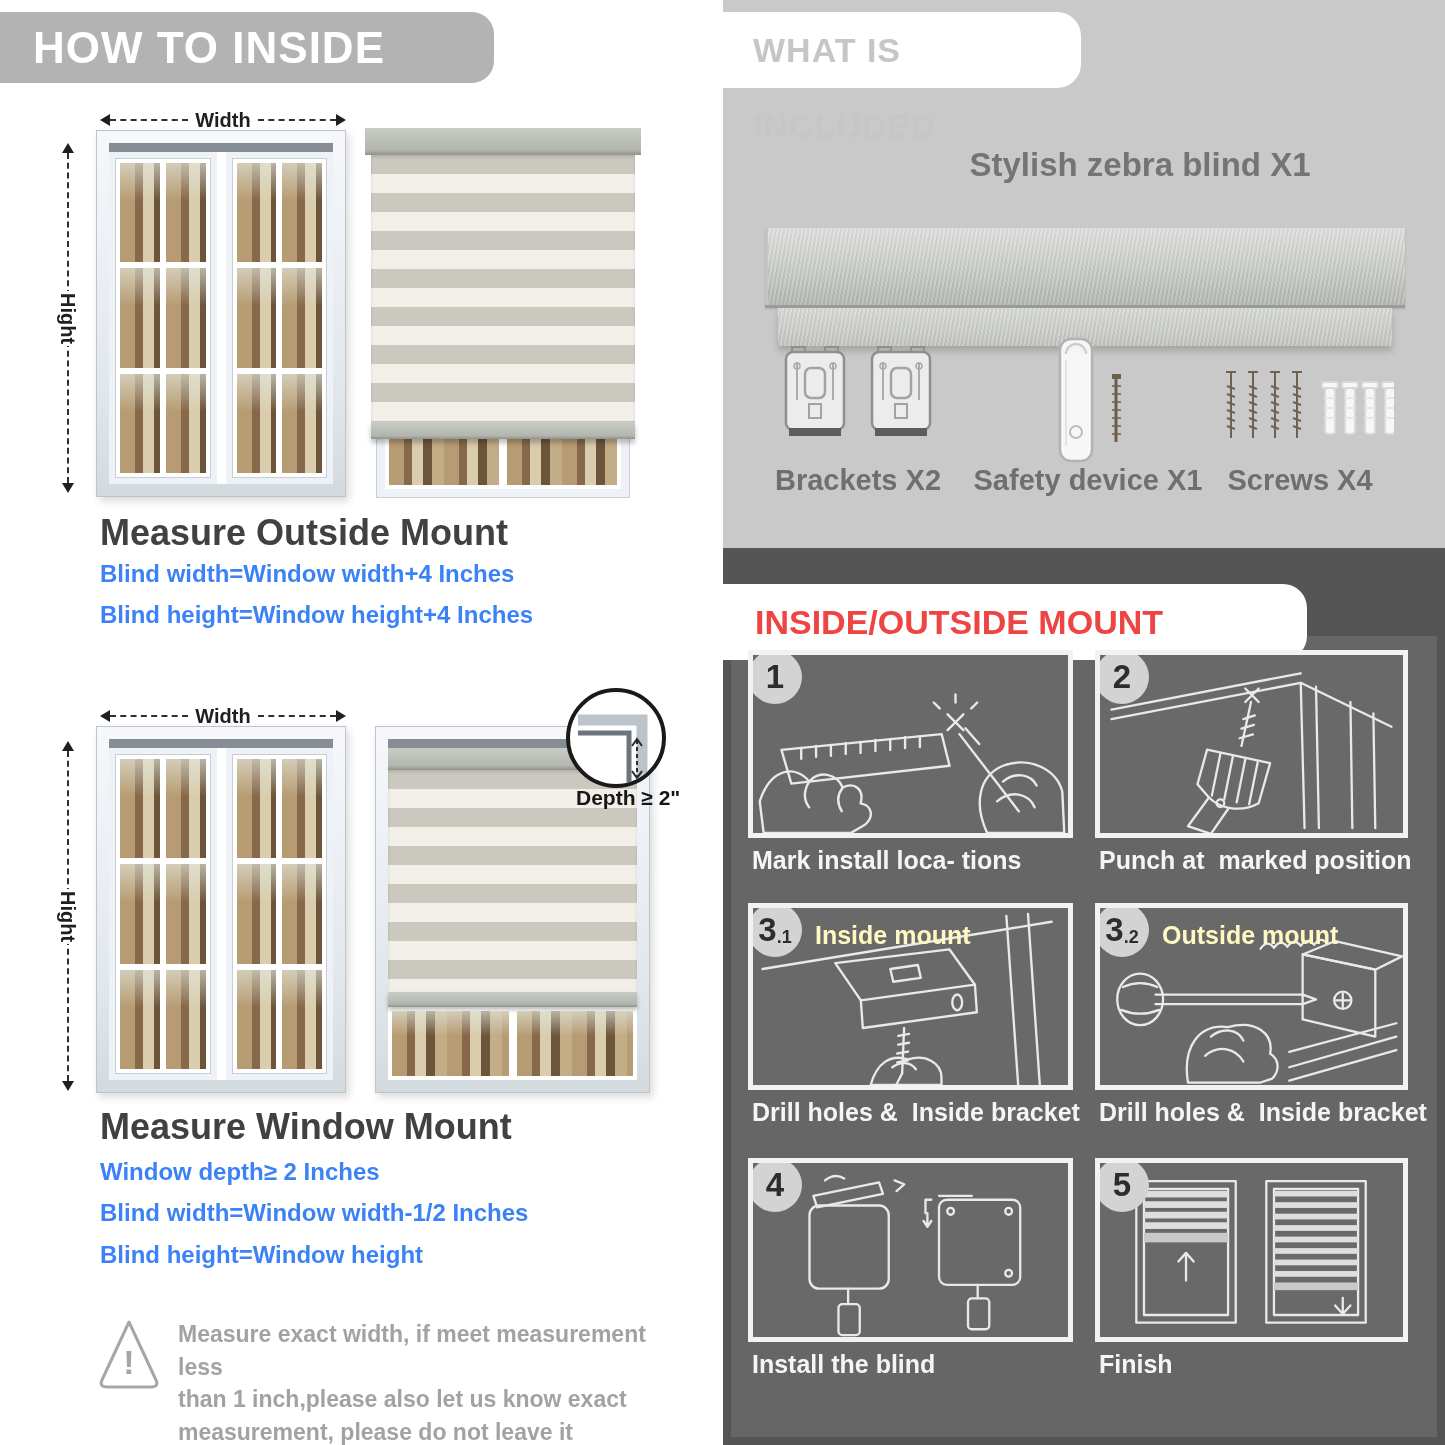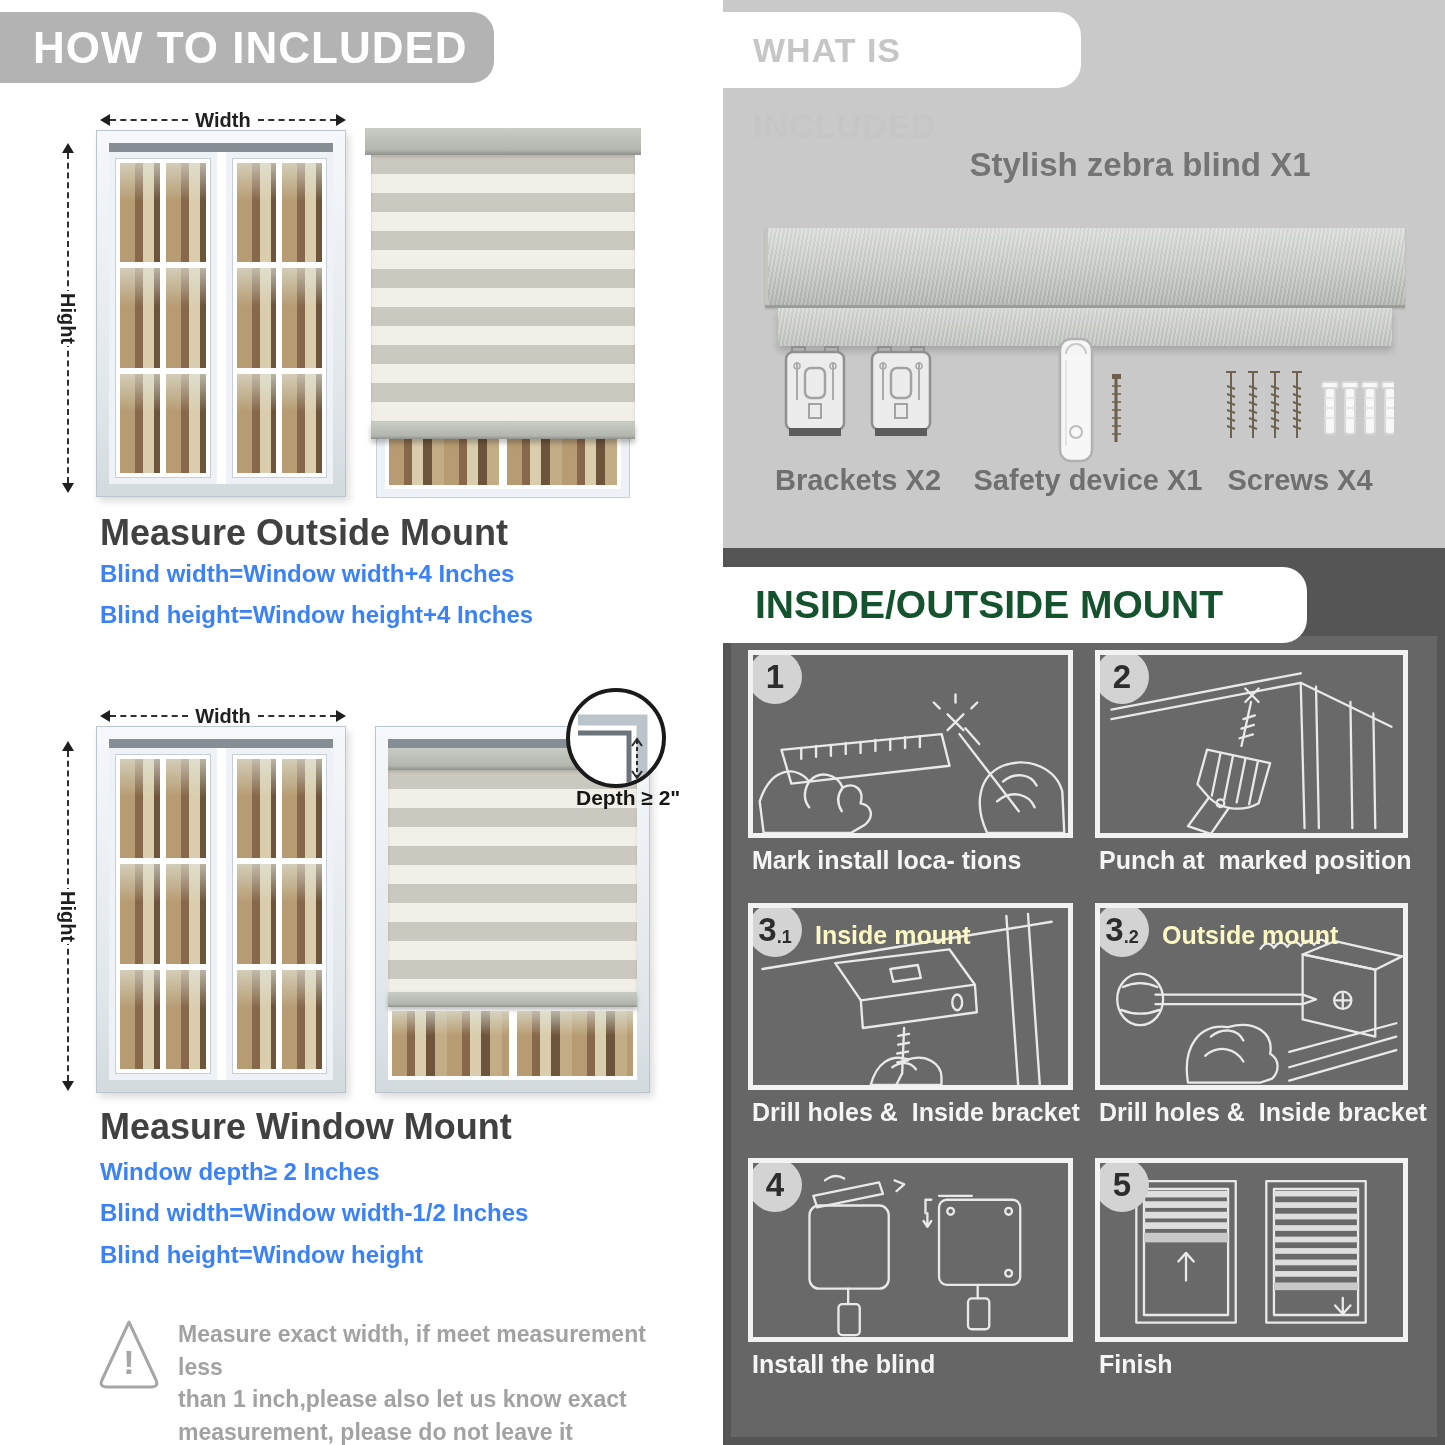--- a/index.html
+++ b/index.html
@@ -87,40 +87,40 @@
     background:
       repeating-linear-gradient(100deg, rgba(255,255,255,.18) 0 2px, rgba(0,0,0,.03) 2px 4px),
       linear-gradient(180deg,#d6d8d5 0%,#bfc2bd 100%);
     box-shadow:0 5px 7px rgba(0,0,0,.18);
   }
   .inc-label{top:464px;font-weight:bold;font-size:29px;color:#6f6f6f;text-align:center;}
 
   
   .mnt-panel{left:723px;top:548px;width:722px;height:897px;background:#555555;}
   .mnt-inner{left:731px;top:636px;width:706px;height:801px;background:#666666;}
-  .mnt-header{left:723px;top:567px;width:584px;height:76px;line-height:76px;font-size:39px;color:#14532d;padding-left:32px;}
+  .mnt-header{left:723px;top:584px;width:584px;height:76px;line-height:76px;font-size:34px;color:#ef4444;padding-left:32px;}
   .step{
     position:absolute;border:5px solid #f2f2f2;background:#696969;
     box-sizing:border-box;overflow:hidden;
   }
   .badge{
     position:absolute;top:-5px;left:-5px;width:54px;height:54px;border-radius:50%;
     background:#d3d3d3;color:#2d2d2d;font-weight:bold;
     display:flex;align-items:center;justify-content:center;font-size:33px;z-index:2;
   }
   .badge .sub{font-size:18px;margin-top:14px;}
   .step-title{position:absolute;left:62px;top:13px;color:#fef9c3;font-weight:bold;font-size:25px;z-index:2;white-space:pre;}
   .step svg{position:absolute;left:0;top:0;width:100%;height:100%;}
   .caption{position:absolute;color:#f5f5f5;font-weight:bold;font-size:25px;white-space:pre;}
   .lineart{stroke:#e9e9e9;stroke-width:2.4;fill:none;stroke-linecap:round;stroke-linejoin:round;}
 </style>
 </head>
 <body>
 
-<div class="abs lheader">HOW TO INCLUDED</div>
+<div class="abs lheader">HOW TO INSIDE</div>
 
 <div class="abs dimh" style="left:100px;top:112px;width:246px;">
   <i class="ah l"></i>
     <span class="dline"></span>
   <span class="dlabel">Width</span>
   <span class="dline"></span>
     <i class="ah r"></i>
 </div>
 
 <div class="abs dimv" style="left:60px;top:143px;height:350px;">

